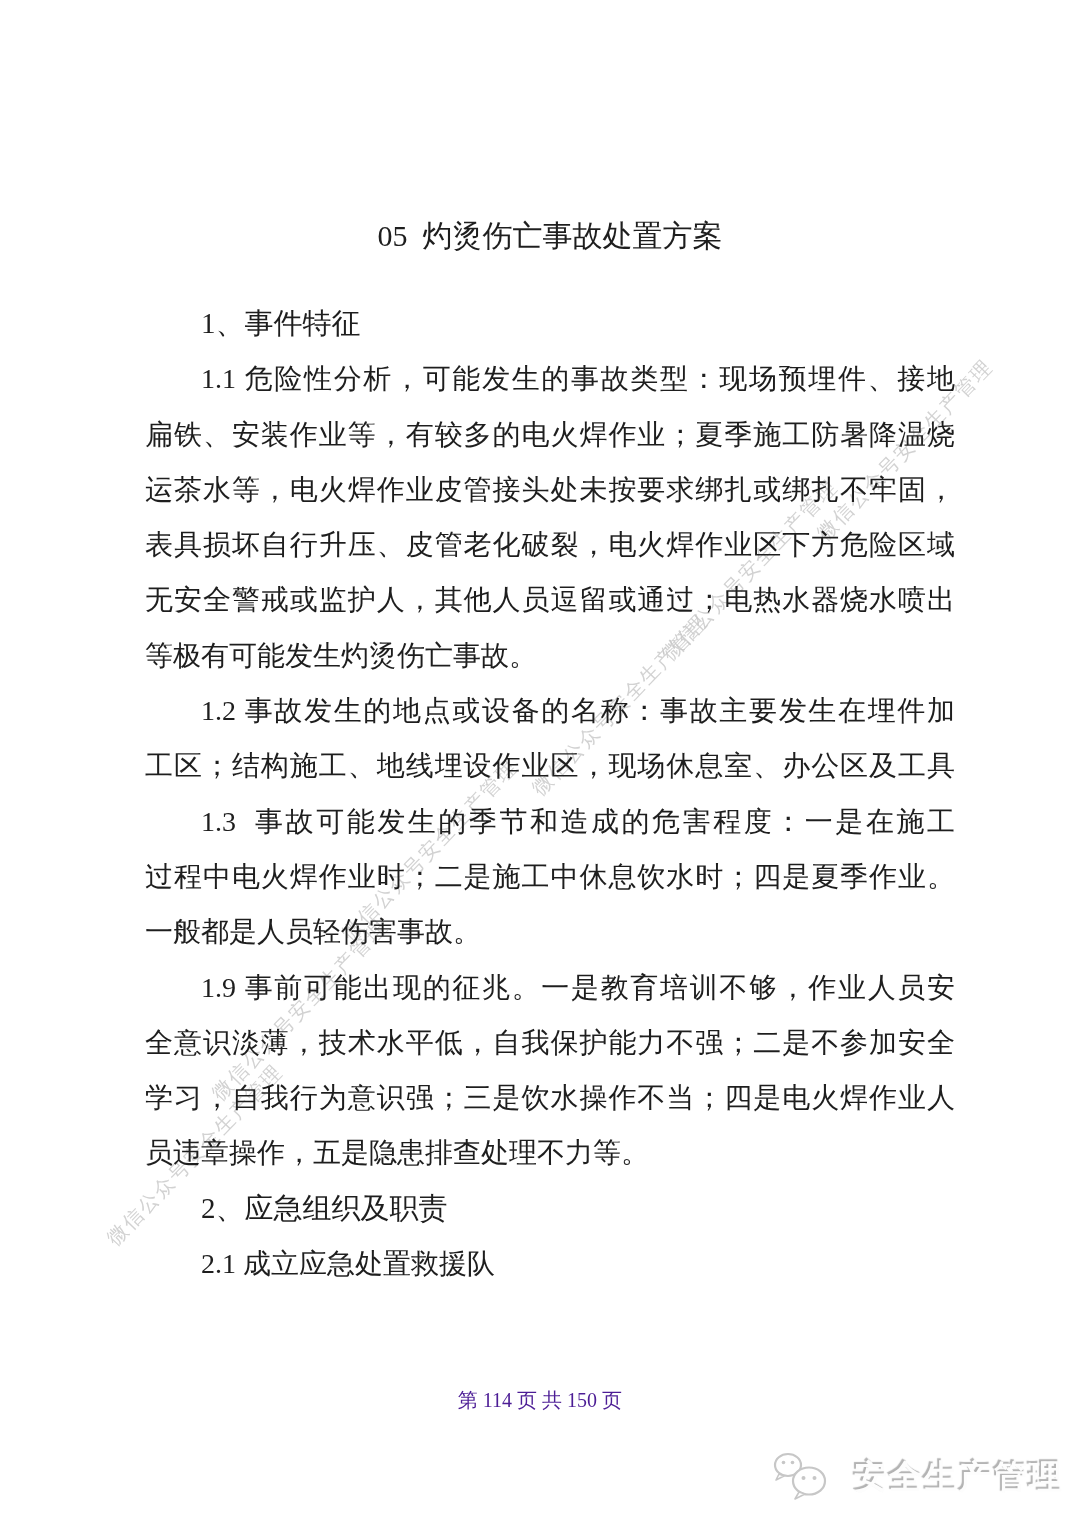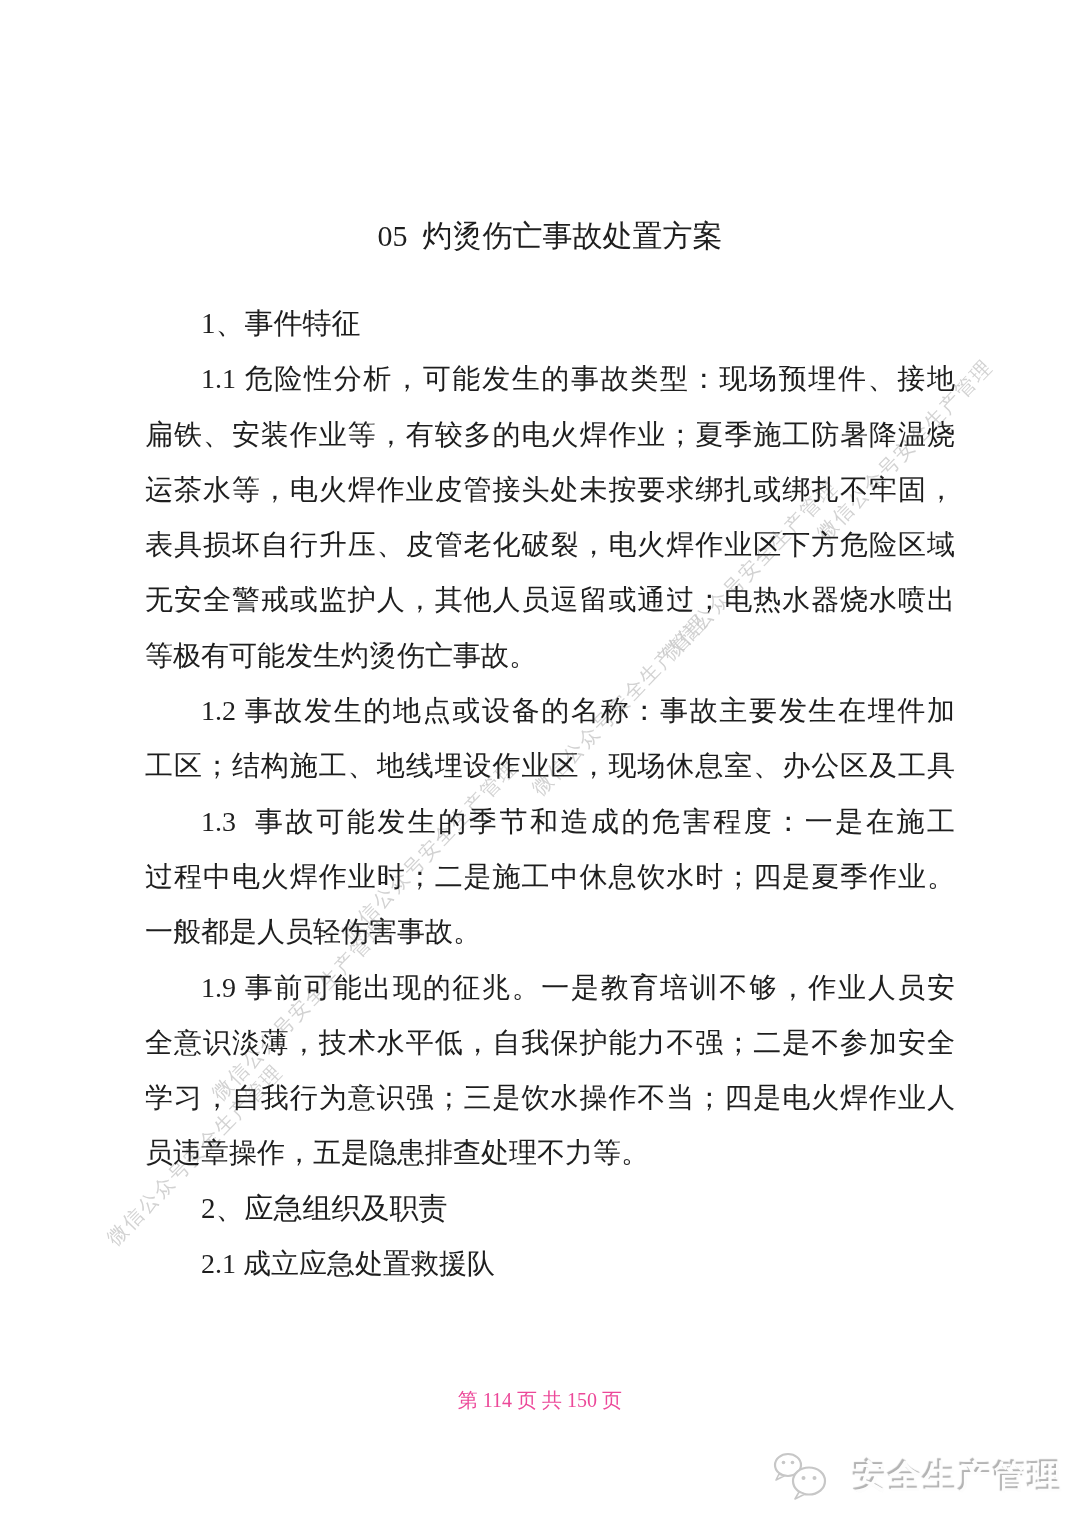--- a/index.html
+++ b/index.html
@@ -70,21 +70,21 @@
   }
 
   
   .page-number {
     position: absolute;
     left: 0;
     right: 0;
     top: 1387px;
     text-align: center;
     font-size: 20px;
-    color: #ec4899;
+    color: #4c1d95;
     white-space: pre;
   }
 
   
   .brand {
     position: absolute;
     right: 16px;
     top: 1452px;
     display: flex;
     align-items: center;

